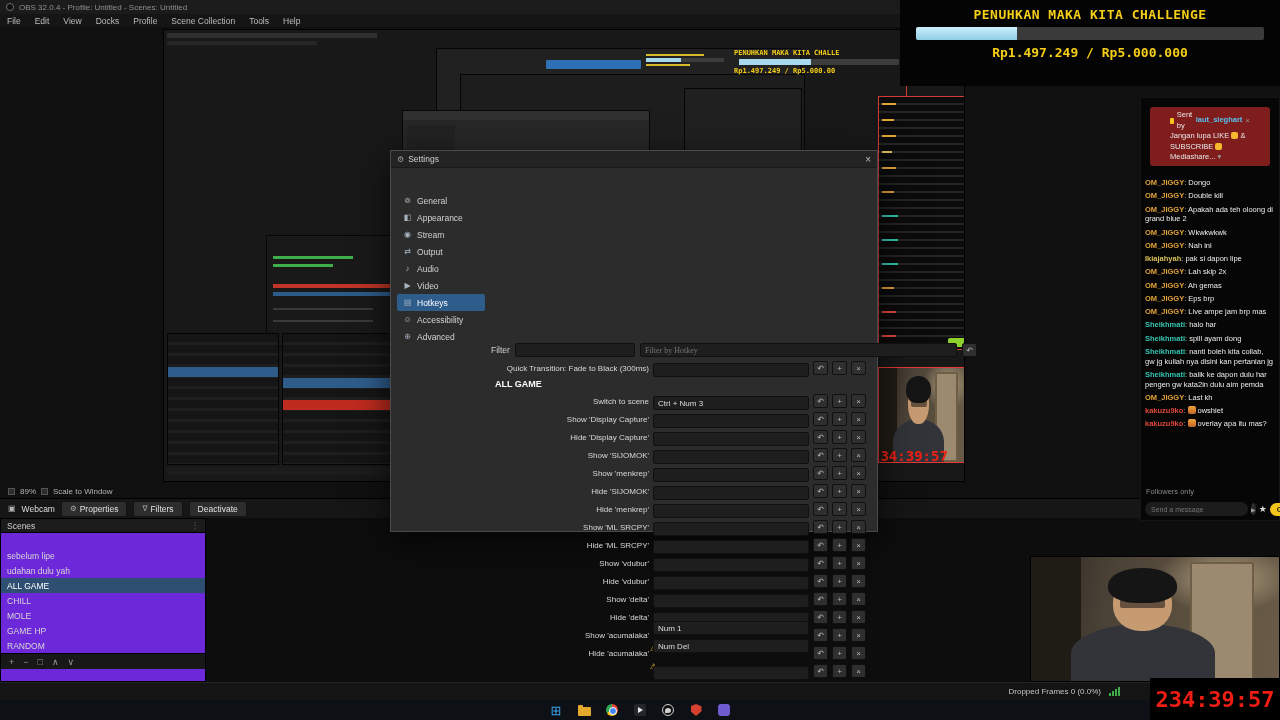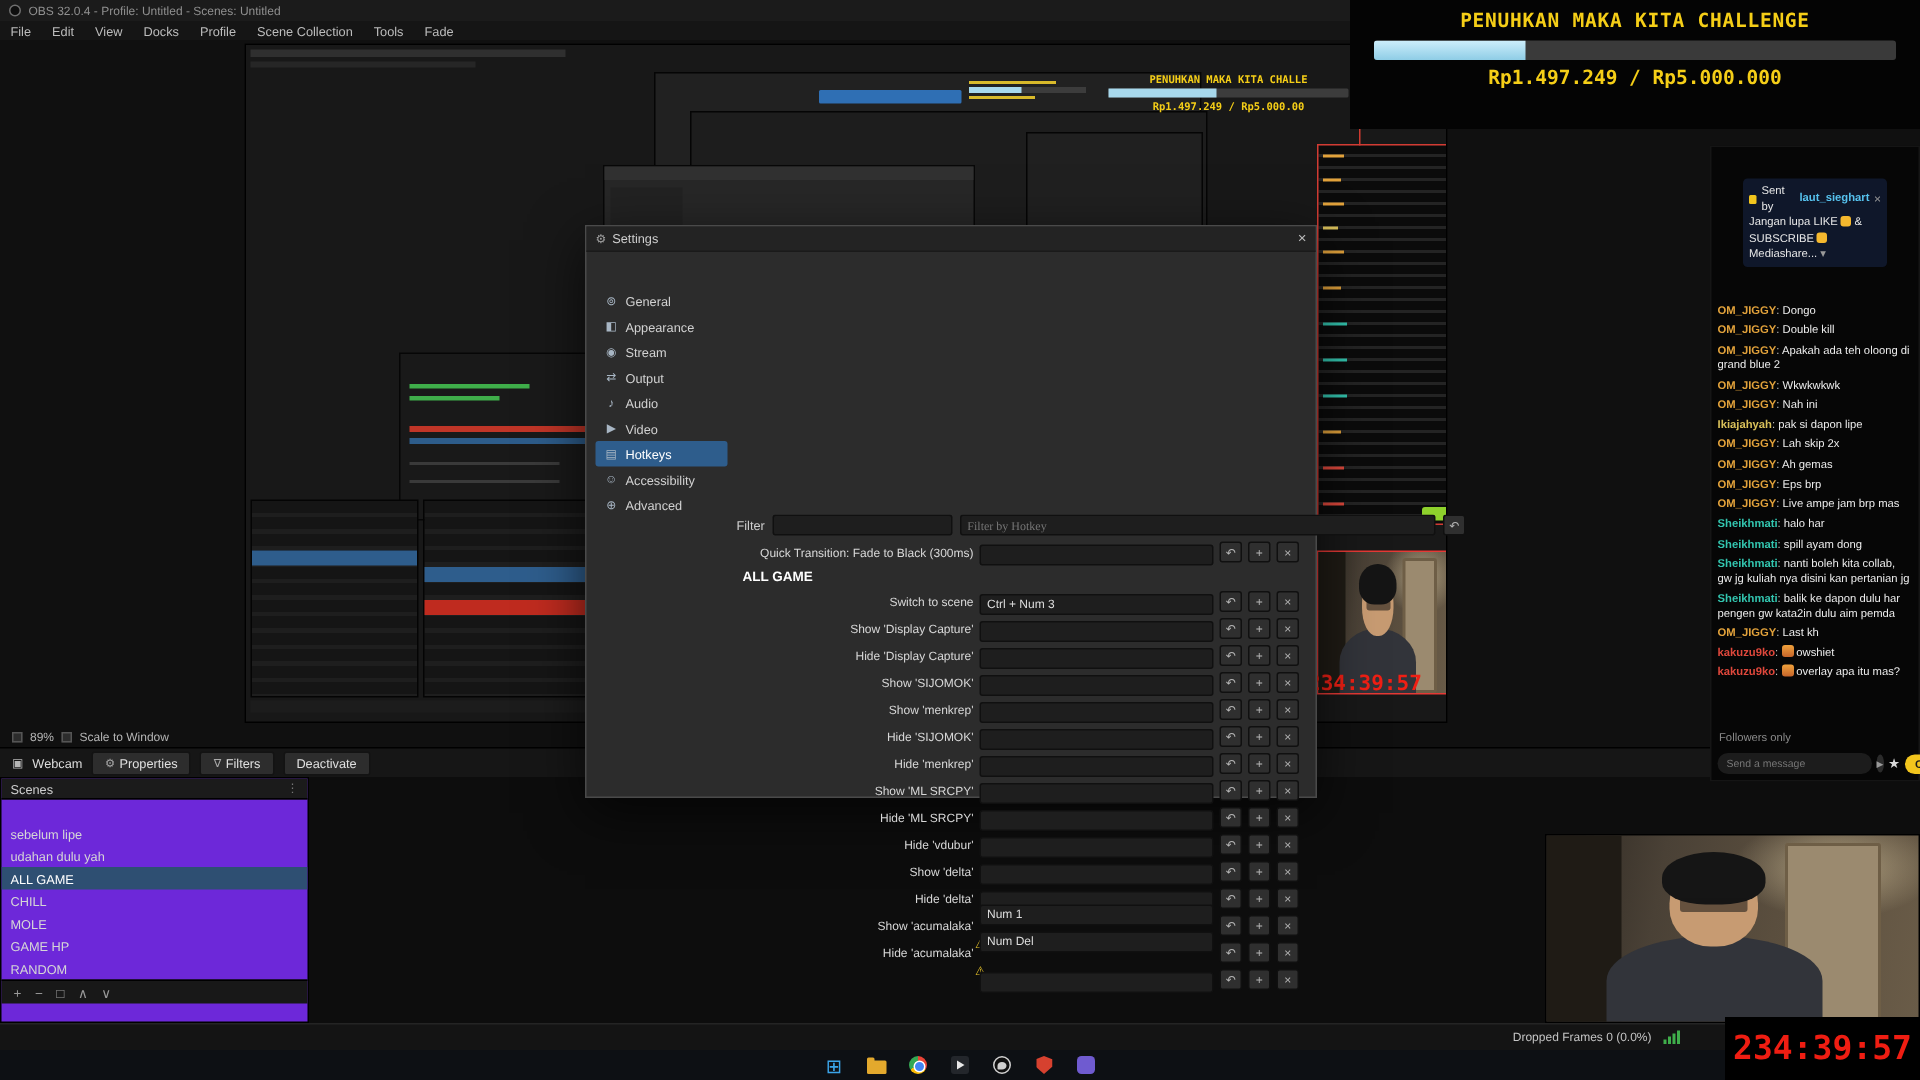--- a/index.html
+++ b/index.html
@@ -36,21 +36,21 @@
   background:repeating-linear-gradient(180deg,#151515 0 8px,#1e1e1e 8px 11px)}
 .mpanelB{left:118px;top:303px;width:110px;height:132px;border:1px solid #040404;
   background:repeating-linear-gradient(180deg,#151515 0 8px,#1e1e1e 8px 11px)}
 .mpanelA i,.mpanelB i{position:absolute;display:block}
 .mpanel-tb{left:3px;top:437px;width:225px;height:8px;background:#1c1c1c}
 .blue-strip{left:382px;top:30px;width:95px;height:9px;background:#2f6fb4;border-radius:1px}
 .mc2{left:482px;top:22px;width:78px}
 .mc2 i{display:block;height:2px;background:#d8b92a;margin:2px 0}
 .mc2 .tr{height:4px;background:#3c3c3c}
 .mc2 .tr i{height:100%;width:45%;background:#a7d8ec;margin:0}
-.mc1{left:570px;top:19px;width:170px;text-align:center}
+.mc1{left:570px;top:19px;width:170px;text-align:left}
 .mc1 .tt{font:bold 7px "DejaVu Sans Mono",monospace;color:#f5ce17;white-space:nowrap}
 .mc1 .tr{margin:2px auto;width:160px;height:6px;background:#3c3c3c;border-radius:1px}
 .mc1 .tr i{display:block;height:100%;width:45%;background:#a7d8ec}
 .mc1 .am{font:bold 7px "DejaVu Sans Mono",monospace;color:#f5ce17;white-space:nowrap}
 .vline-red{left:742px;top:56px;width:1px;height:262px;background:#cf3a30}
 .mini-chat{left:714px;top:66px;width:90px;height:254px;border:1px solid #d23b33;
   background:repeating-linear-gradient(180deg,#0b0b0b 0 6px,#242424 6px 8px)}
 .mini-chat i{position:absolute;display:block;height:2px}
 .mini-chatbtn{left:784px;top:308px;width:18px;height:9px;background:#8ed12c;border-radius:2px}
 .mini-cam{left:714px;top:337px;width:90px;height:96px;border:1px solid #e53935}
@@ -73,21 +73,21 @@
 #challenge{position:absolute;left:900px;top:0;width:380px;height:86px;background:#040404;z-index:6;
   display:flex;flex-direction:column;align-items:center;padding-top:7px;gap:5px}
 #challenge .ttl{font:bold 13px "DejaVu Sans Mono",monospace;color:#f5ce17;letter-spacing:.5px}
 #challenge .track{width:348px;height:13px;background:#3a3a3a;border-radius:2px;overflow:hidden}
 #challenge .fill{width:29%;height:100%;background:linear-gradient(#cdeefb,#8fcde6)}
 #challenge .amt{font:bold 13px "DejaVu Sans Mono",monospace;color:#f5ce17}
 
 
 #chatdock{position:absolute;left:1140px;top:97px;width:140px;height:424px;background:#060606;z-index:6;
   display:flex;flex-direction:column;font-size:7.5px;border:1px solid #151515}
-.pinned{margin:21px;background:#0f172a;border-radius:3px;padding:3px 4px;line-height:1.4;color:#e8e8e8}
+.pinned{margin:9px;background:#7f1d1d;border-radius:3px;padding:3px 20px;line-height:1.4;color:#e8e8e8}
 .pinned .r1{display:flex;align-items:center;gap:3px}
 .gift{width:6px;height:6px;background:#f2c51d;border-radius:1px}
 .sender{color:#56c2ee}
 .pinned .x{margin-left:auto;color:#9a9a9a;font-size:8px}
 .emj{display:inline-block;width:7px;height:7px;background:#f5b82e;border-radius:2px;vertical-align:-1px}
 .caret{color:#9a9a9a}
 .msgs{flex:1;overflow:hidden;padding:0 4px}
 .msg{margin:3.5px 0;color:#ececec;line-height:1.3;word-wrap:break-word}
 .msg b{font-weight:bold}
 .msg b::after{content:": ";color:#bdbdbd;font-weight:normal}
@@ -204,21 +204,21 @@
     <span>OBS 32.0.4 - Profile: Untitled - Scenes: Untitled</span>
   </div>
   <div id="menubar">
     <span>File</span>
     <span>Edit</span>
     <span>View</span>
     <span>Docks</span>
     <span>Profile</span>
     <span>Scene Collection</span>
     <span>Tools</span>
-    <span>Fade</span>
+    <span>Help</span>
   </div>
 
   <div id="previewbg"></div>
   <div id="stream">
     <div class="nt-bar"></div>
     <div class="nt-menu"></div>
     <div class="nwinA"></div>
     <div class="nwinB"></div>
     <div class="nwinD"></div>
     <div class="nwinC">
@@ -467,20 +467,27 @@
         <span class="sq-btn btn-del"></span>
       </div>
       <div class="hk-row">
         <div class="hk-label">Hide 'ML SRCPY'</div>
         <div class="hk-inp"><input readonly="" value="" style=""></div>
         <span class="sq-btn btn-undo"></span>
         <span class="sq-btn btn-add"></span>
         <span class="sq-btn btn-del"></span>
       </div>
       <div class="hk-row">
+        <div class="hk-label">Show 'vdubur'</div>
+        <div class="hk-inp"><input readonly="" value="" style=""></div>
+        <span class="sq-btn btn-undo"></span>
+        <span class="sq-btn btn-add"></span>
+        <span class="sq-btn btn-del"></span>
+      </div>
+      <div class="hk-row">
         <div class="hk-label">Hide 'vdubur'</div>
         <div class="hk-inp"><input readonly="" value="" style=""></div>
         <span class="sq-btn btn-undo"></span>
         <span class="sq-btn btn-add"></span>
         <span class="sq-btn btn-del"></span>
       </div>
       <div class="hk-row">
         <div class="hk-label">Show 'delta'</div>
         <div class="hk-inp"><input readonly="" value="" style=""></div>
         <span class="sq-btn btn-undo"></span>

